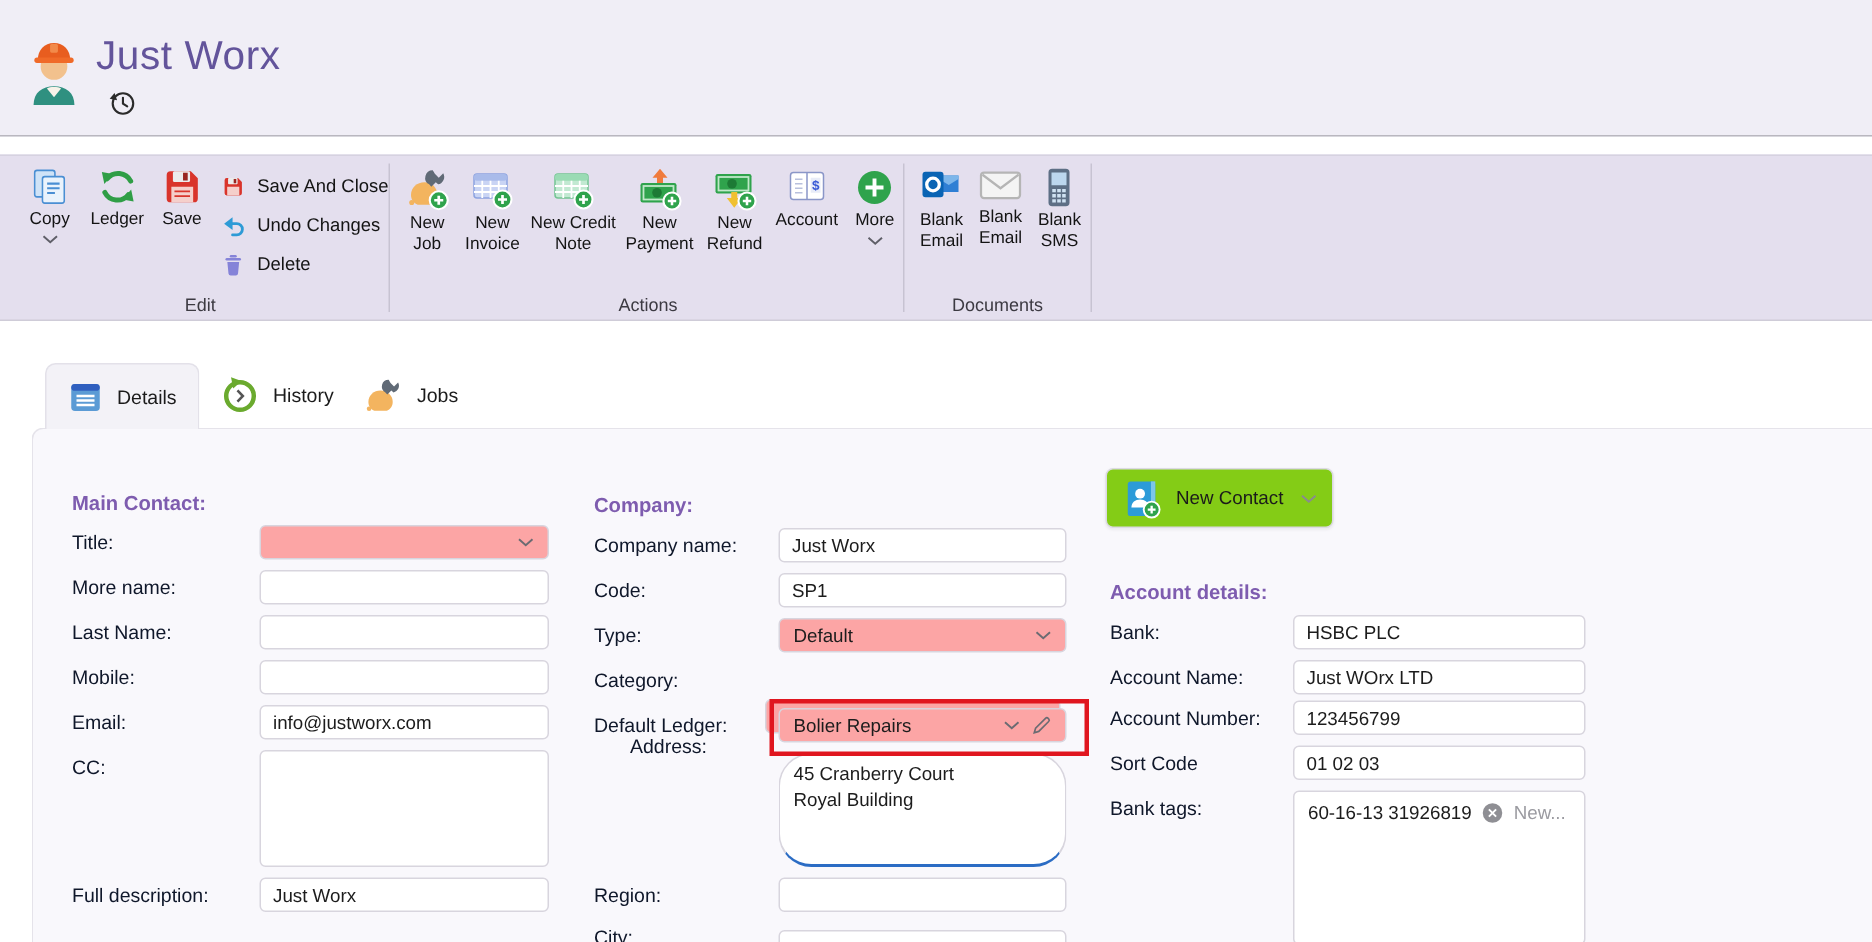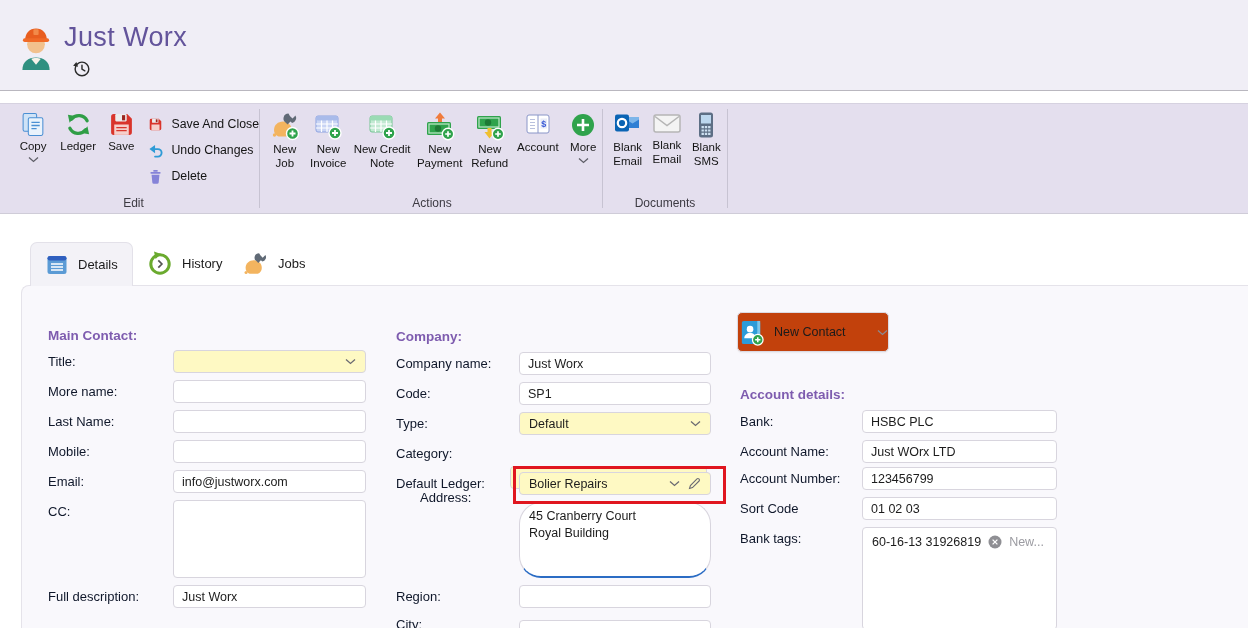--- a/index.html
+++ b/index.html
@@ -26,28 +26,28 @@
   
   .tab{top:242px;height:43px;display:flex;align-items:center;gap:9px;padding:0 14px;font-size:13px;color:#1b1b1b;cursor:pointer;z-index:3;box-sizing:border-box;}
   .tab.active{background:#f3f2f7;border:1px solid #e3e1e9;border-bottom:none;border-radius:7px 7px 0 0;height:44px;}
 
   
   .panel{left:21px;top:285px;width:1227px;height:343px;background:#f9f8fc;border-top:1px solid #e5e3ea;border-left:1px solid #e5e3ea;border-top-left-radius:8px;box-sizing:border-box;z-index:1;}
 
   .fheader{font-size:13.5px;font-weight:bold;color:#7e5caf;z-index:2;}
   .flabel{font-size:13px;color:#0f172a;z-index:2;}
   .tinput{height:23px;border:1px solid #d8d5de;border-radius:4px;background:#fff;font-size:12.5px;color:#1c1c1c;padding:0 8px;box-sizing:border-box;z-index:2;font-family:inherit;outline:none;}
-  .combo{height:23px;border:1px solid #d8d5de;border-radius:4px;background:#fef9c3;display:flex;align-items:center;gap:8px;padding:0 9px;font-size:12.5px;color:#1c1c1c;box-sizing:border-box;cursor:pointer;z-index:2;}
+  .combo{height:23px;border:1px solid #d8d5de;border-radius:4px;background:#fca5a5;display:flex;align-items:center;gap:8px;padding:0 9px;font-size:12.5px;color:#1c1c1c;box-sizing:border-box;cursor:pointer;z-index:2;}
   .combo .ctext{flex:1;white-space:nowrap;overflow:hidden;}
   .textarea{border:1px solid #d8d5de;border-radius:4px;background:#fff;font-size:12.5px;color:#1c1c1c;padding:5px 9px;resize:none;box-sizing:border-box;z-index:2;font-family:inherit;line-height:1.35;outline:none;}
   .addr{border-bottom:2px solid #2b6cc4;}
   .plusbtn{font-size:15px;color:#55525e;line-height:1;cursor:pointer;}
   .redbox{left:513px;top:466px;width:207px;height:32px;border:3px solid #e0161f;z-index:5;pointer-events:none;}
 
-  .ncbtn{left:737px;top:312px;width:152px;height:40px;background:#c2410c;border:1px solid #dcdae2;border-radius:5px;display:flex;align-items:center;gap:9px;padding:0 0;font-size:12.5px;color:#1b1b1b;cursor:pointer;box-shadow:0 1px 2px rgba(0,0,0,.06);box-sizing:border-box;z-index:2;}
+  .ncbtn{left:737px;top:312px;width:152px;height:40px;background:#84cc16;border:1px solid #dcdae2;border-radius:5px;display:flex;align-items:center;gap:9px;padding:0 10px;font-size:12.5px;color:#1b1b1b;cursor:pointer;box-shadow:0 1px 2px rgba(0,0,0,.06);box-sizing:border-box;z-index:2;}
   .tagbox{background:#fff;border:1px solid #d8d5de;border-radius:4px;padding:7px 9px;box-sizing:border-box;z-index:2;}
   .tagrow{display:flex;align-items:center;gap:7px;font-size:12.5px;color:#1c1c1c;white-space:nowrap;}
   .tagnew{color:#9b9ba1;cursor:pointer;}
 </style>
 </head>
 <body>
 
 <div id="app">
 
   <div class="titlebar abs">

